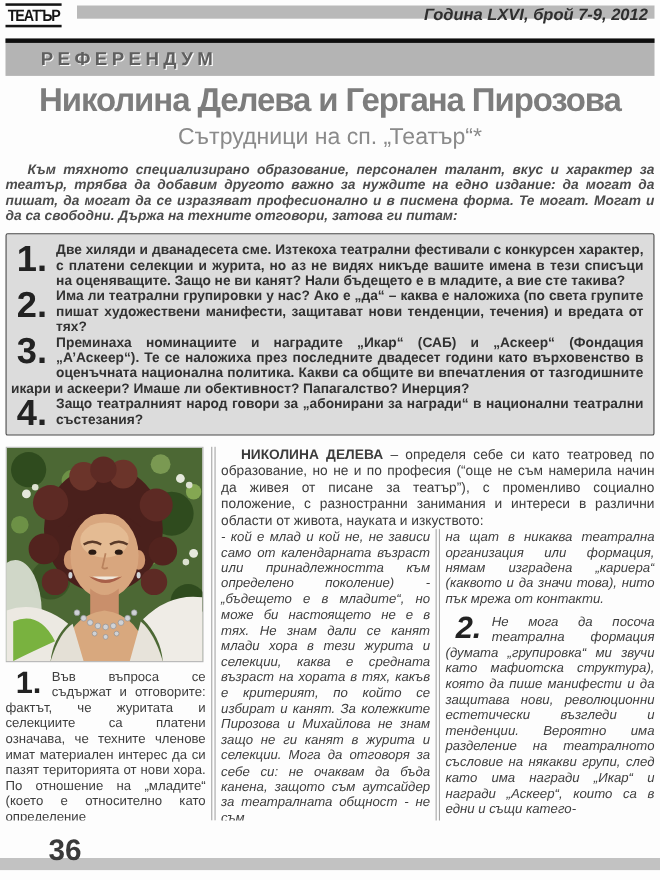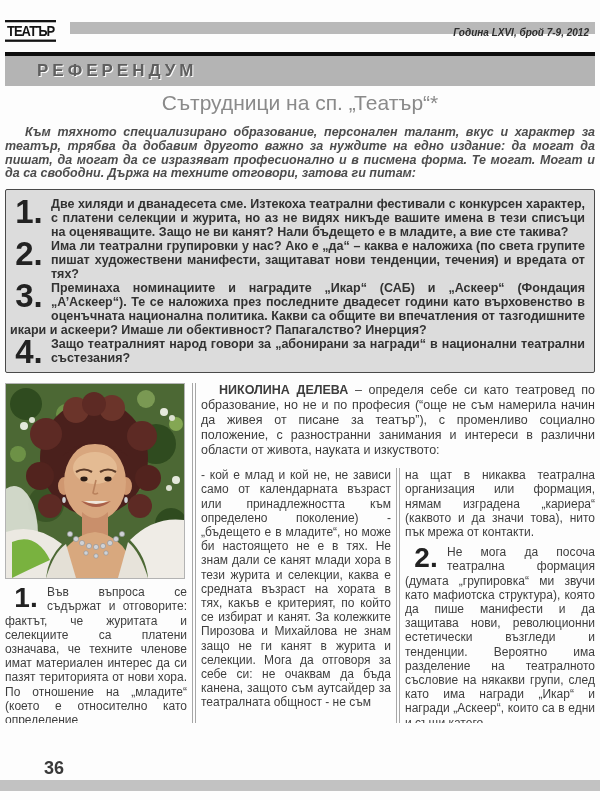--- a/index.html
+++ b/index.html
@@ -1,25 +1,25 @@
 <!DOCTYPE html>
 <html><head>
 <meta charset="utf-8">
 <style>
   * { margin:0; padding:0; box-sizing:border-box; }
   html,body { background:#ffffff; }
   body { width:600px; height:800px; font-family:"Liberation Sans", sans-serif; }
   .page { position:relative; width:600px; height:800px; overflow:hidden; background:#fdfdfd; padding:0 5px; }
 
   
-  .masthead { display:flex; align-items:flex-start; padding-top:20px; }
+  .masthead { display:flex; align-items:flex-start; padding-top:3px; }
   .logo { font-weight:900; font-size:13px; letter-spacing:-1px; color:#141414;
           transform:scaleY(1.15); transform-origin:left top; border-top:2px solid #141414; border-bottom:2px solid #141414; padding:0 2px; }
   .issue-bar { flex:1; margin-left:14px; margin-top:2px; height:12px; background:#b9b9b9; text-align:right; }
-  .issue-text { font-size:10px; font-style:italic; font-weight:700; color:#2e2e2e; line-height:12px; padding-right:6px; }
+  .issue-text { font-size:15px; font-style:italic; font-weight:700; color:#2e2e2e; line-height:12px; padding-right:6px; }
 
   
   .section-banner { margin-top:13px; height:34px; background:#b4b4b4; border-top:4px solid #0e0e0e; line-height:30px; padding-left:32px; }
   .section-banner span { font-size:17px; font-weight:800; letter-spacing:4px; color:#5f5f5f; text-shadow:1px 1px 0 rgba(255,255,255,.95); }
 
   .title { margin-top:7px; text-align:center; font-size:30px; line-height:1.08; font-weight:700; letter-spacing:-1px; color:#7d7d7d; }
   .subtitle { margin-top:5px; text-align:center; font-size:21px; font-weight:400; color:#8a8a8a; }
 
   .intro { margin-top:11px; font-size:12.5px; font-weight:700; font-style:italic; color:#4d4d4d;
            line-height:13.8px; text-align:justify; text-indent:20px; }
@@ -33,49 +33,50 @@
   .columns { margin-top:10px; display:flex; height:340px; overflow:hidden; }
   .col-left { width:182px; flex:0 0 182px; }
   .vdivider { flex:0 0 4px; border-left:1px solid #a6a6a6; border-right:1px solid #a6a6a6; margin:0 5px; }
   .col-rest { flex:1; display:flex; flex-direction:column; }
   .photo-frame { width:180px; height:196px; border:1px solid #b3b3b3; background:#fff; }
   .photo-frame svg { display:block; width:100%; height:100%; }
   .body-par { margin-top:6px; display:flow-root; font-size:12px; line-height:14.2px; color:#3e3e3e; text-align:justify; }
   .dropnum { float:left; font-size:28px; line-height:24px; font-weight:800; color:#222; width:30px; text-align:center; margin:1px 6px 0 6px; }
   .bio { font-size:12.5px; line-height:15px; color:#3c3c3c; text-align:justify; text-indent:18px; }
   .bio-name { font-weight:800; }
-  .two-cols { margin-top:10px; display:flex; flex:1; }
+  .two-cols { display:flex; flex:1;font-style:italic; }
   .col-mid, .col-rightcol { flex:1; font-size:12px; line-height:14.2px; color:#3e3e3e; text-align:justify; }
   .col-rightcol p + p { margin-top:6px; }
   .num2-par { display:flow-root; }
 
   
   .footnote-area { position:absolute; left:5px; right:5px; top:735px; }
   .footnote-rule { width:288px; height:3px; background:#6e6e6e; }
   .footnote { margin-top:3px; font-size:11.5px; font-weight:700; font-style:italic; color:#3f3f3f; }
 
   .bottom-bar { position:absolute; left:0; right:0; top:780px; height:11px; background:#c2c2c2; }
-  .page-number { position:absolute; left:44px; top:758px; font-size:18px; font-weight:700; color:#3a3a3a; }
+  .page-number { position:absolute; left:44px; top:758px; font-size:27px; font-weight:700; color:#3a3a3a; }
 </style>
 </head>
 <body>
 
 <div class="page">
 
   <header class="masthead">
     <div class="logo">ТЕАТЪР</div>
     <div class="issue-bar">
       <span class="issue-text">Година LXVI, брой 7-9, 2012</span>
     </div>
   </header>
 
   <div class="section-banner">
     <span>РЕФЕРЕНДУМ</span>
   </div>
 
+  <h1 class="title">Николина Делева и Гергана Пирозова</h1>
   <h2 class="subtitle">Сътрудници на сп. „Театър“*</h2>
 
   <p class="intro">Към тяхното специализирано образование, персонален талант, вкус и характер за театър, трябва да добавим другото важно за нуждите на едно издание: да могат да пишат, да могат да се изразяват професионално и в писмена форма. Те могат. Могат и да са свободни. Държа на техните отговори, затова ги питам:</p>
 
   <div class="questions-box">
     <div class="question">
       <span class="qnum">1.</span><span>Две хиляди и дванадесета сме. Изтекоха театрални фестивали с конкурсен характер, с платени селекции и журита, но аз не видях никъде вашите имена в тези списъци на оценяващите. Защо не ви канят? Нали бъдещето е в младите, а вие сте такива?</span>
     </div>
     <div class="question">
       <span class="qnum">2.</span><span>Има ли театрални групировки у нас? Ако е „да“ – каква е наложиха (по света групите пишат художествени манифести, защитават нови тенденции, течения) и вредата от тях?</span>

